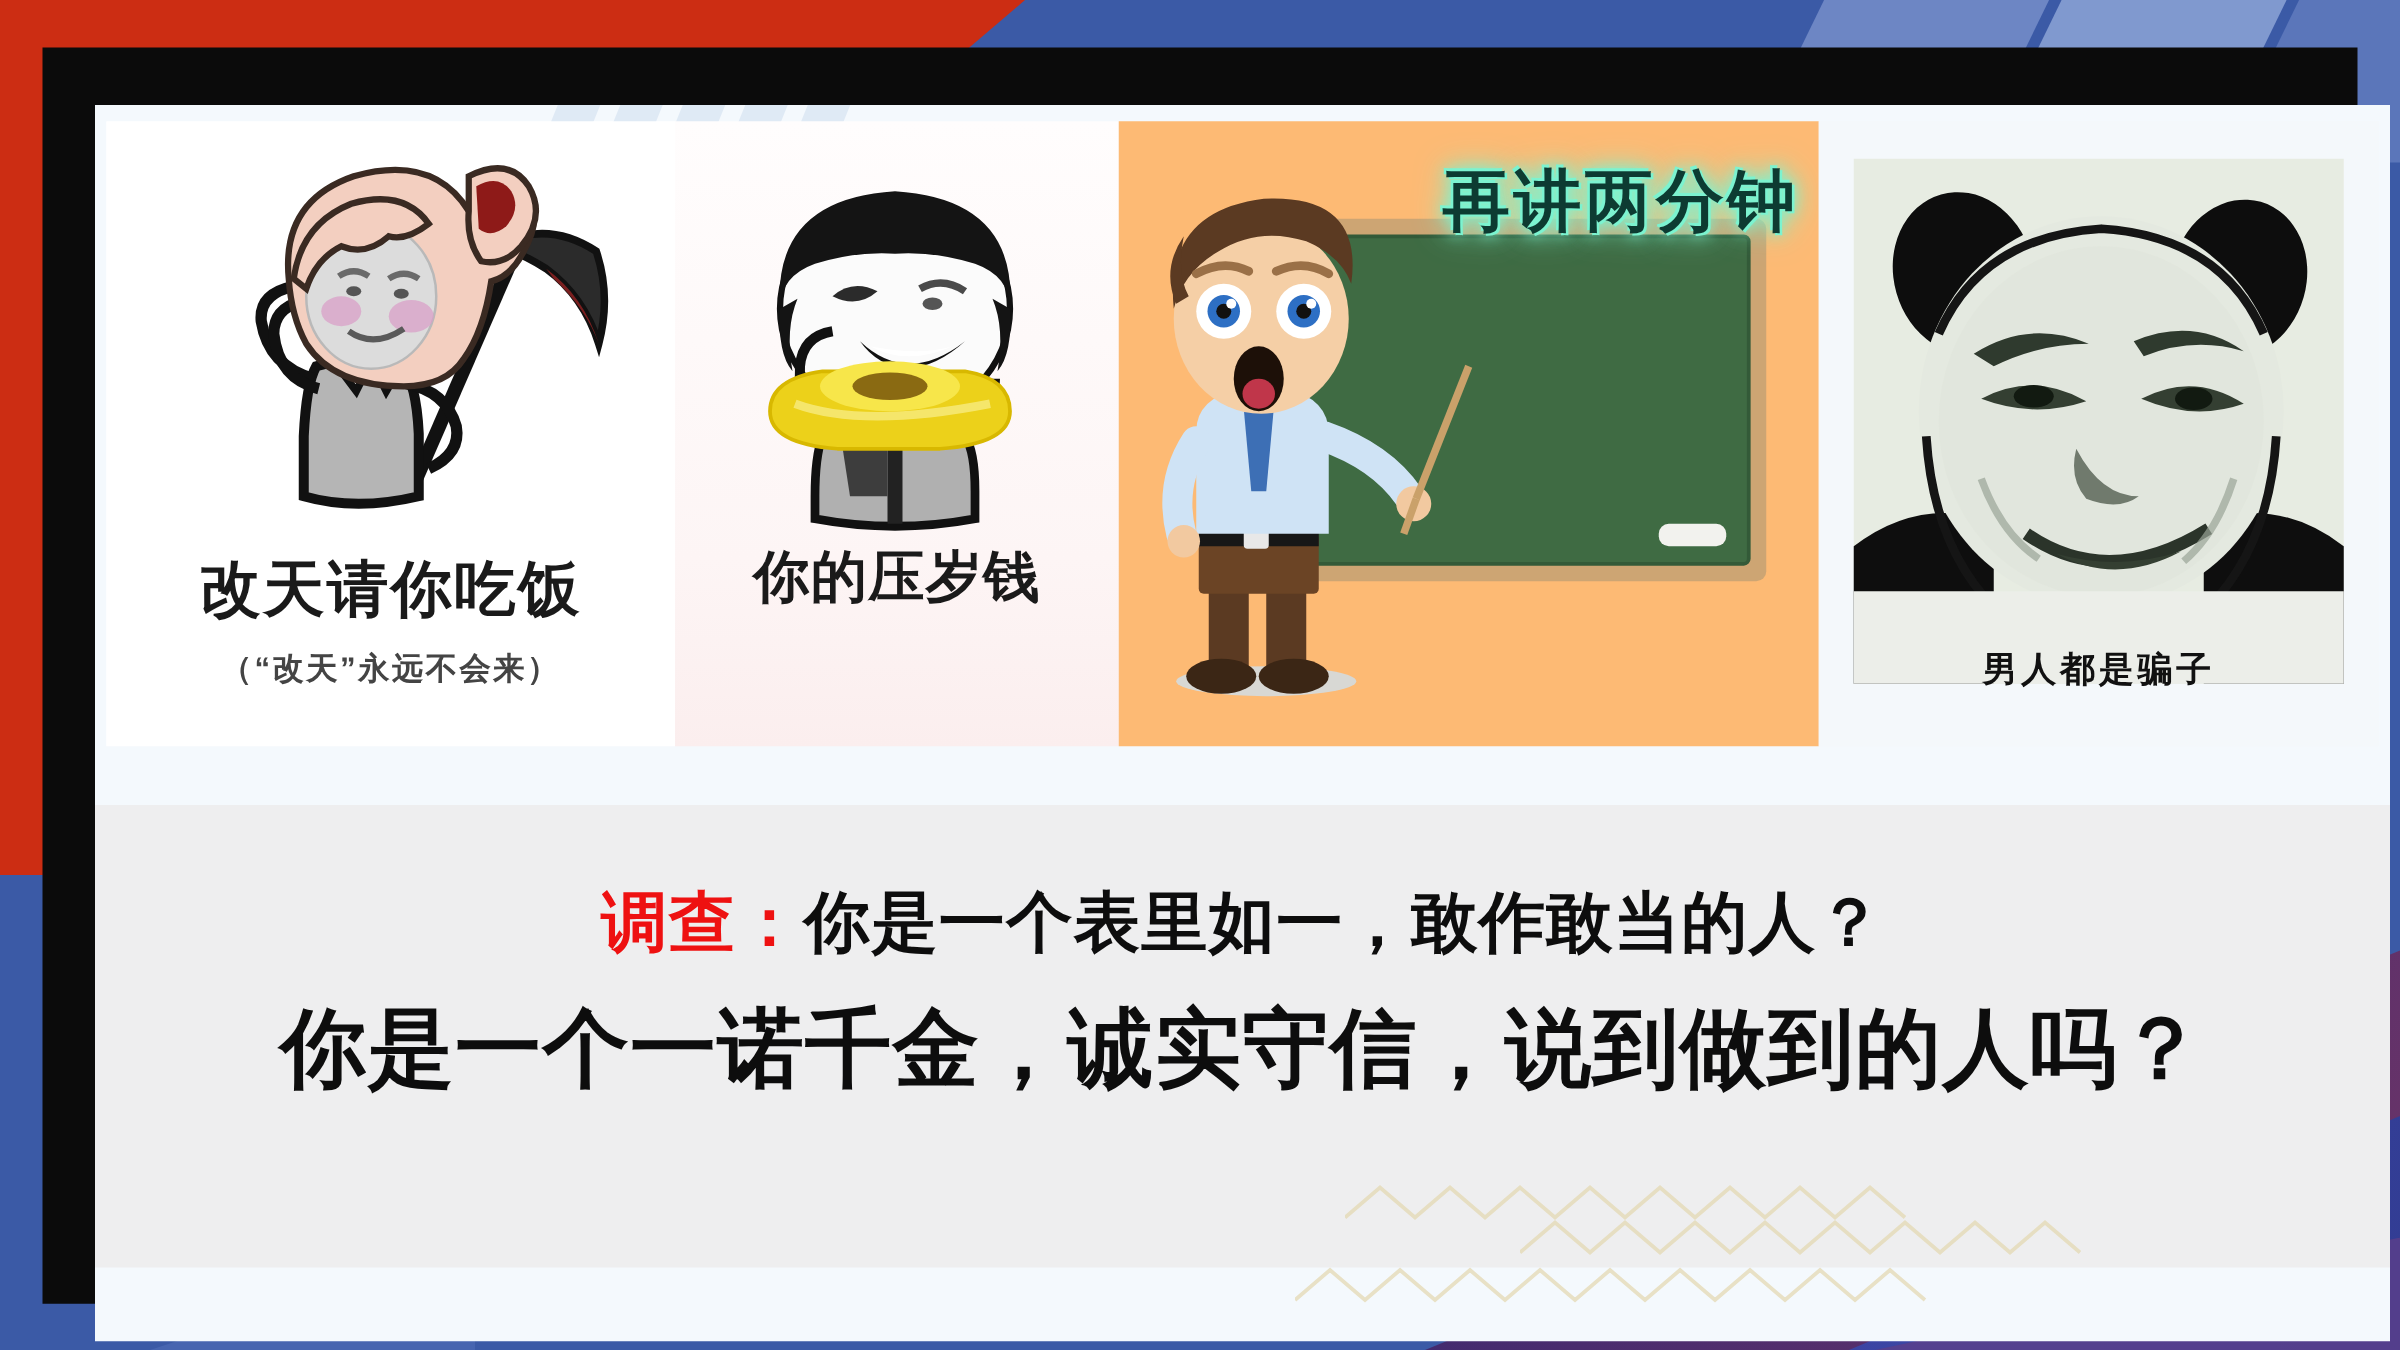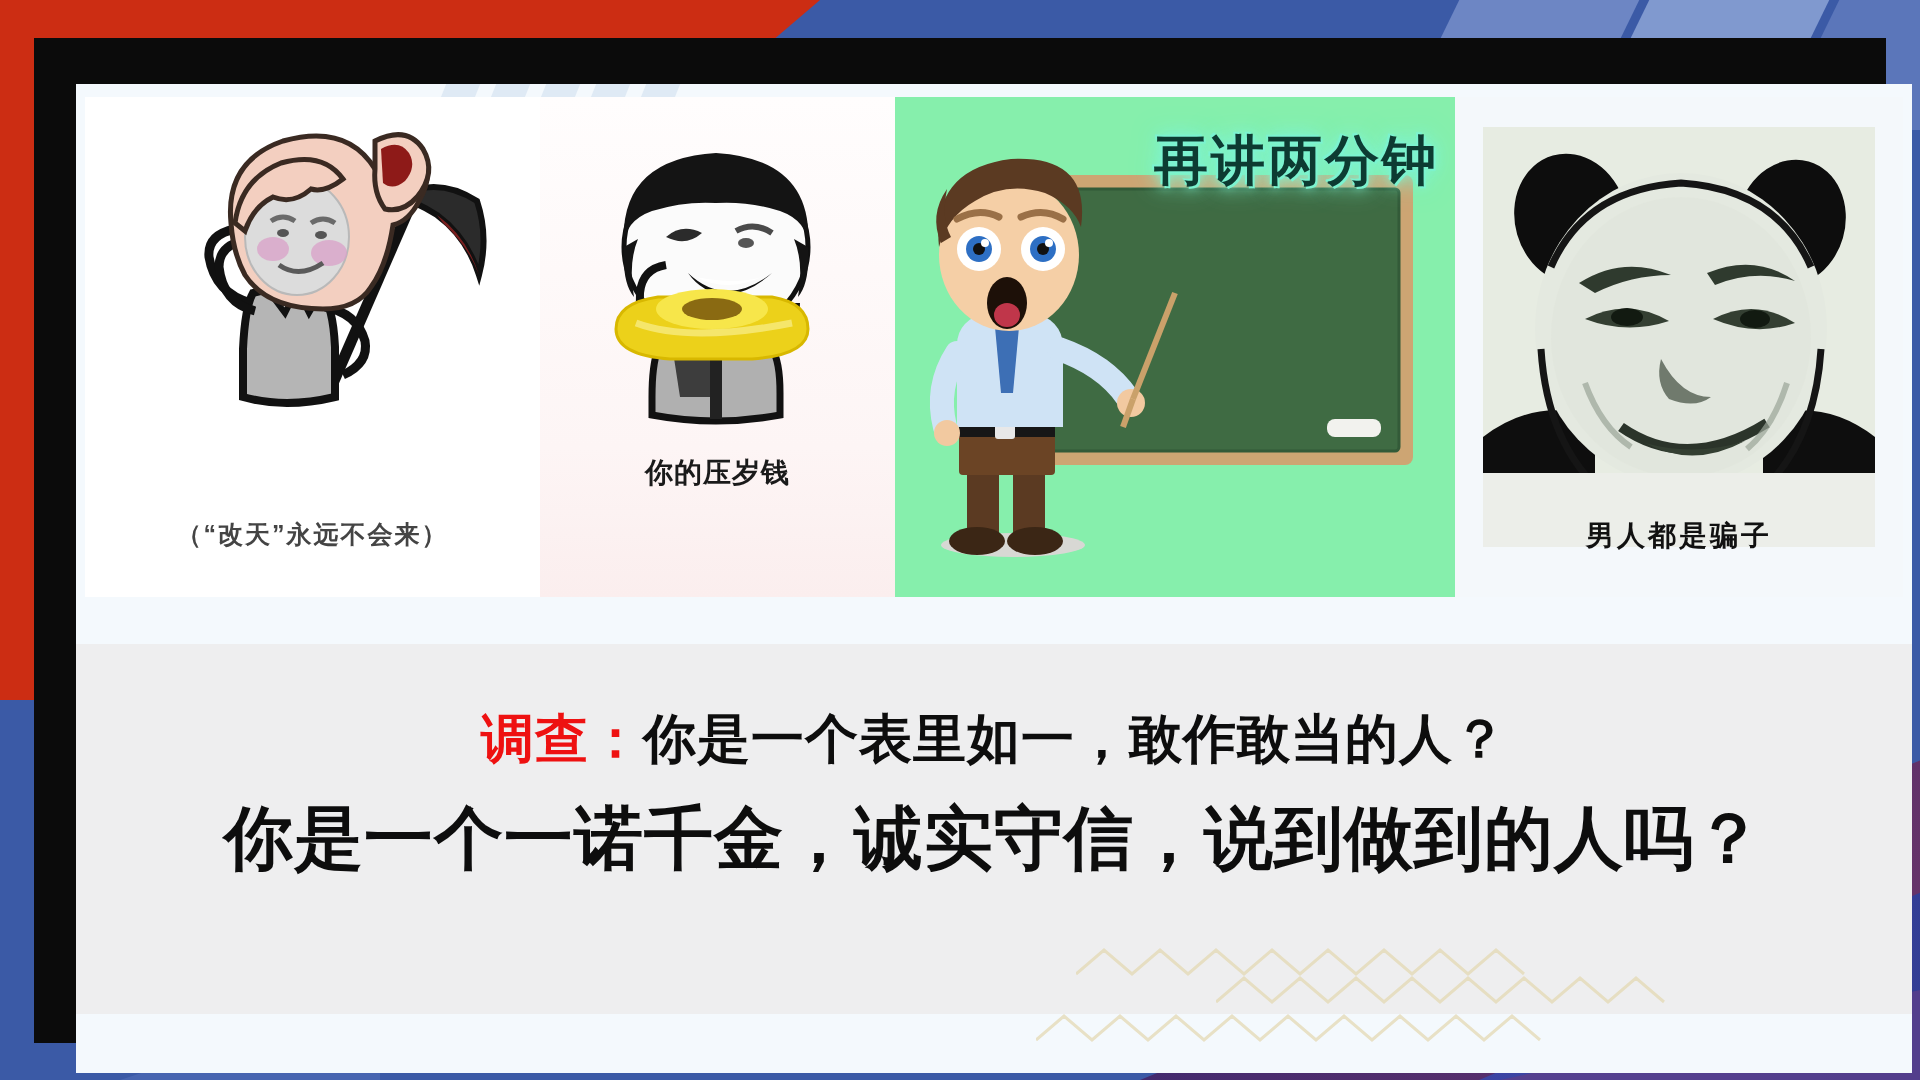--- a/index.html
+++ b/index.html
@@ -114,25 +114,25 @@
   .m1 .art { position:absolute; left:0; top:0; width:455px; height:360px; }
   .m1 .l1 {
     bottom:92px; font-size:49px; font-weight:900;
     font-family:"DejaVu Sans","Liberation Sans",sans-serif;
     letter-spacing:2px;
   }
   .m1 .l2 { bottom:46px; font-size:25px; font-weight:600; color:#444; letter-spacing:2px;text-align:center; }
 
   
   .m2 { width:355px; background:linear-gradient(180deg,#fffdfd 0%, #fdf5f5 70%, #fbeeee 100%); }
-  .m2 .l1 { bottom:105px; font-size:28px; font-weight:700; font-family:Liberation Sans, sans-serif;}
+  .m2 .l1 { bottom:105px; font-size:45px; font-weight:700; font-family:Liberation Sans, sans-serif;}
   .m2 .l2 { bottom:50px; font-size:40px; font-weight:700; font-family:"DejaVu Sans",sans-serif;}
 
   
-  .m3 { width:560px; background:#86efac; }
+  .m3 { width:560px; background:#fdba74; }
   .m3 .topline {
     position:absolute; top:28px; left:0; right:16px; text-align:right;
     font-size:54px; font-weight:900; color:#0d3b32;
     font-family:"DejaVu Sans",sans-serif; letter-spacing:3px;
     text-shadow: 0 0 10px #7df3d0, 0 0 18px #7df3d0, 0 0 26px #7df3d0,
                  2px 2px 0 #7df3d0, -2px -2px 0 #7df3d0;
   }
 
   
   .m4 { width:448px; background:#f4f8fb; }
@@ -227,20 +227,21 @@
             <ellipse cx="244" cy="156" rx="18" ry="13" fill="#d9a0c8" opacity=".75"></ellipse>
             <path d="M186 124 Q198 116 210 124" stroke="#6a6a6a" stroke-width="5" fill="none"></path>
             <path d="M226 126 Q238 118 250 126" stroke="#6a6a6a" stroke-width="5" fill="none"></path>
             <ellipse cx="198" cy="136" rx="6" ry="4" fill="#555"></ellipse>
             <ellipse cx="236" cy="138" rx="6" ry="4" fill="#555"></ellipse>
             <path d="M194 168 Q214 182 238 166" stroke="#5a5a5a" stroke-width="5" fill="none"></path>
 
             <path d="M150 126 Q156 82 196 66 Q238 54 258 82 Q240 96 226 92
                      Q208 108 188 100 Q168 110 160 134 Z" fill="#f3cfc0" stroke="#3a2a22" stroke-width="5"></path>
           </svg>
+          <div class="label l1">改天请你吃饭</div>
           <div class="label l2">（“改天”永远不会来）</div>
         </div>
 
         <div class="meme m2">
           <svg style="position:absolute;left:0;top:0;width:355px;height:360px" viewBox="0 0 355 360">
 
             <path d="M118 252 Q112 268 112 300 L112 318 Q176 330 240 318 L240 296
                      Q240 264 232 252 Q176 240 118 252 Z" fill="#b0b0b0" stroke="#111" stroke-width="7"></path>
             <rect x="170" y="252" width="12" height="70" fill="#222"></rect>
             <path d="M132 248 L170 256 L170 300 L140 300 Z" fill="#3d3d3d"></path>

